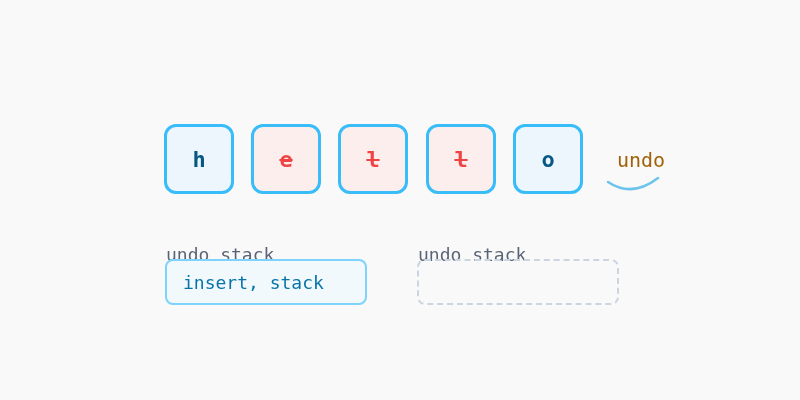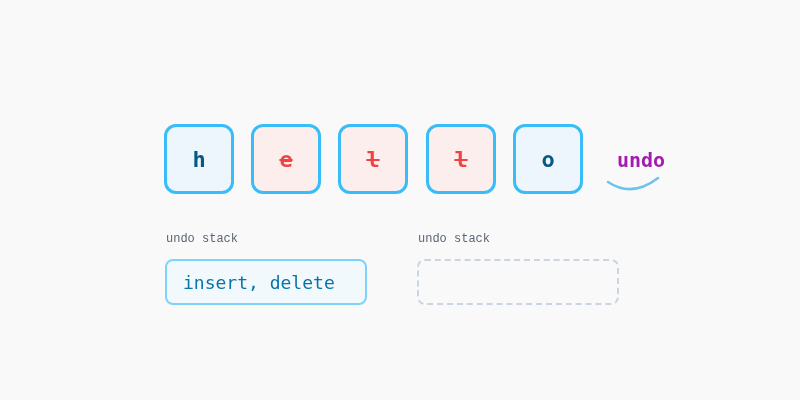--- a/index.html
+++ b/index.html
@@ -1,23 +1,23 @@
 <!DOCTYPE html>
 <html><head>
 <meta charset="utf-8">
 <style>
   html,body{margin:0;padding:0;}
   body{width:800px;height:400px;background:#f9f9f9;position:relative;overflow:hidden;font-family:"DejaVu Sans Mono","Liberation Mono",monospace;}
   .tile{position:absolute;top:124px;width:70px;height:70px;box-sizing:border-box;border:3px solid #38bdf8;border-radius:12px;display:flex;align-items:center;justify-content:center;font-weight:bold;font-size:22px;}
   .tile.kept{background:#eef6fd;color:#075985;}
   .tile.deleted{background:#fdeeee;color:#ef4444;}
   .tile.deleted span{text-decoration:line-through;text-decoration-thickness:2px;}
-  .undo-label{position:absolute;left:617px;top:148px;font-size:20px;font-weight:bold;color:#a21caf;}
+  .undo-label{position:absolute;left:617px;top:148px;font-size:20px;font-weight:normal;color:#a16207;}
   .undo-arc{position:absolute;left:604px;top:172px;}
-  .stack-label{position:absolute;top:232px;font-size:12px;color:#5b6476;font-family:Liberation Mono, monospace;}
+  .stack-label{position:absolute;top:244px;font-size:18px;color:#5b6476;}
   .stack-box{position:absolute;top:259px;width:202px;height:46px;box-sizing:border-box;border-radius:8px;}
   .undo-box{left:165px;border:2px solid #7dd3fc;background:#f2f9fd;color:#0774a8;font-size:18px;display:flex;align-items:center;padding-left:16px;}
   .redo-box{left:417px;border:2px dashed #cbd5e1;background:transparent;}
 </style>
 </head>
 <body>
 
 <div>
   <div class="tile kept" style="left:164px">
       <span>h</span>
@@ -36,17 +36,17 @@
     </div>
 </div>
 
 <div class="undo-label">undo</div>
 <svg class="undo-arc" width="60" height="24">
   <path d="M4 10 Q 28 26 54 6" fill="none" stroke="#6cc4ec" stroke-width="2.5" stroke-linecap="round"></path>
 </svg>
 
 <div class="stack-label" style="left:166px">undo stack</div>
 <div class="stack-box undo-box">
-    <span>insert, delete</span>
+    <span>insert, stack</span>
   </div>
 
 <div class="stack-label" style="left:418px">undo stack</div>
 <div class="stack-box redo-box"><span></span></div>
 
 </body></html>

